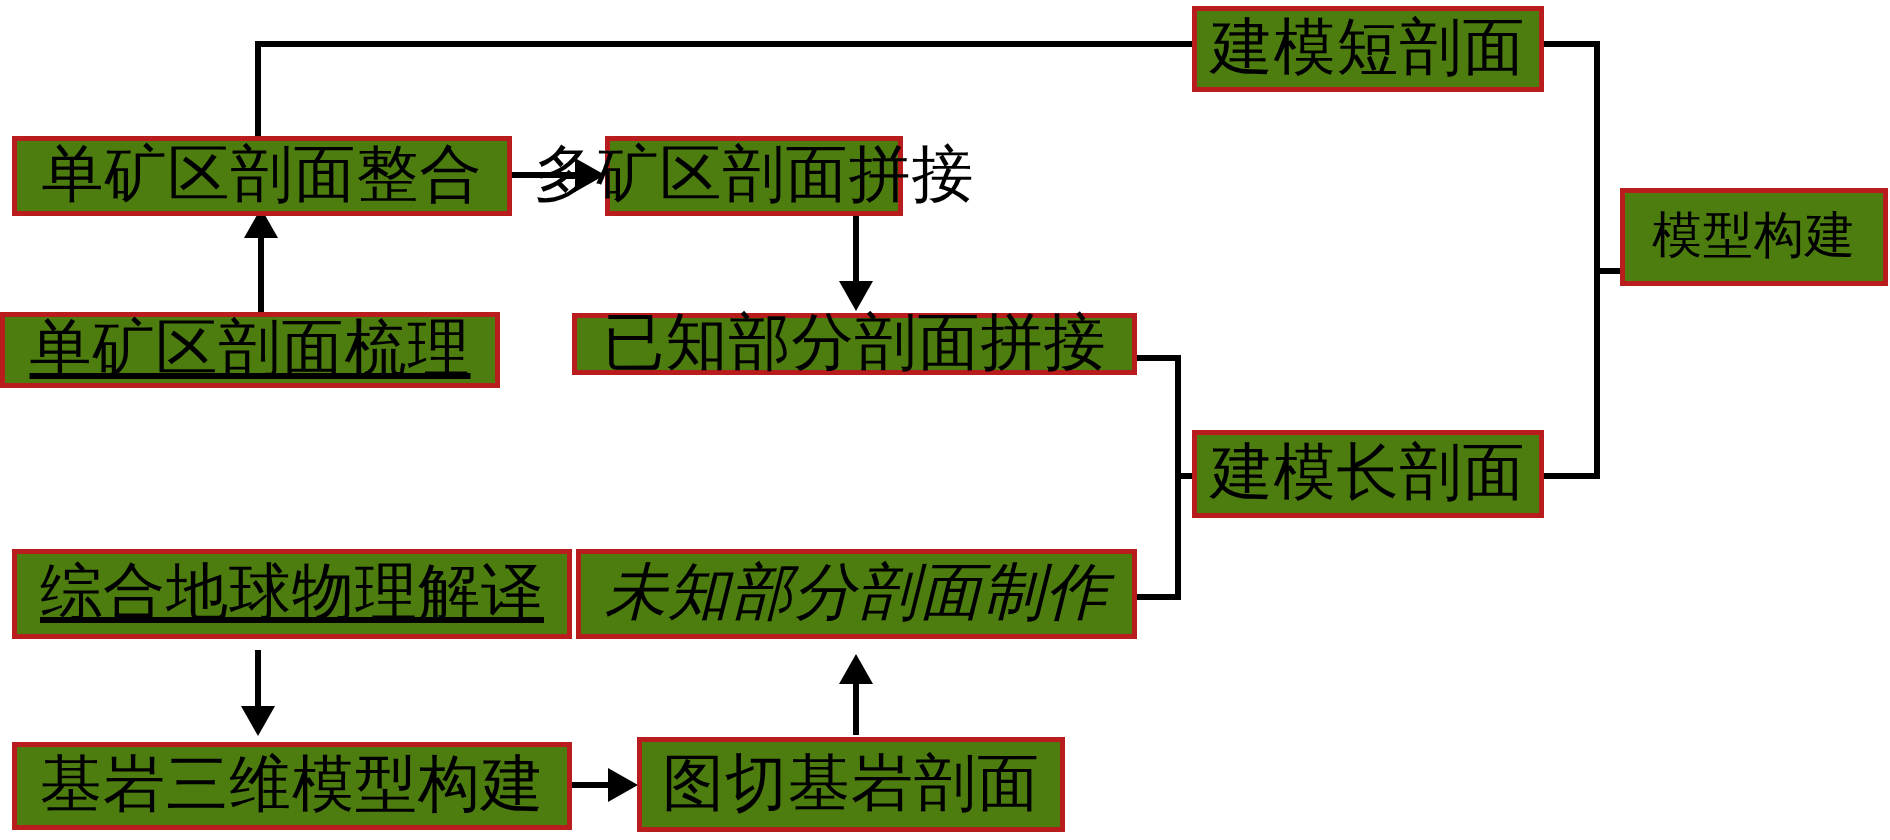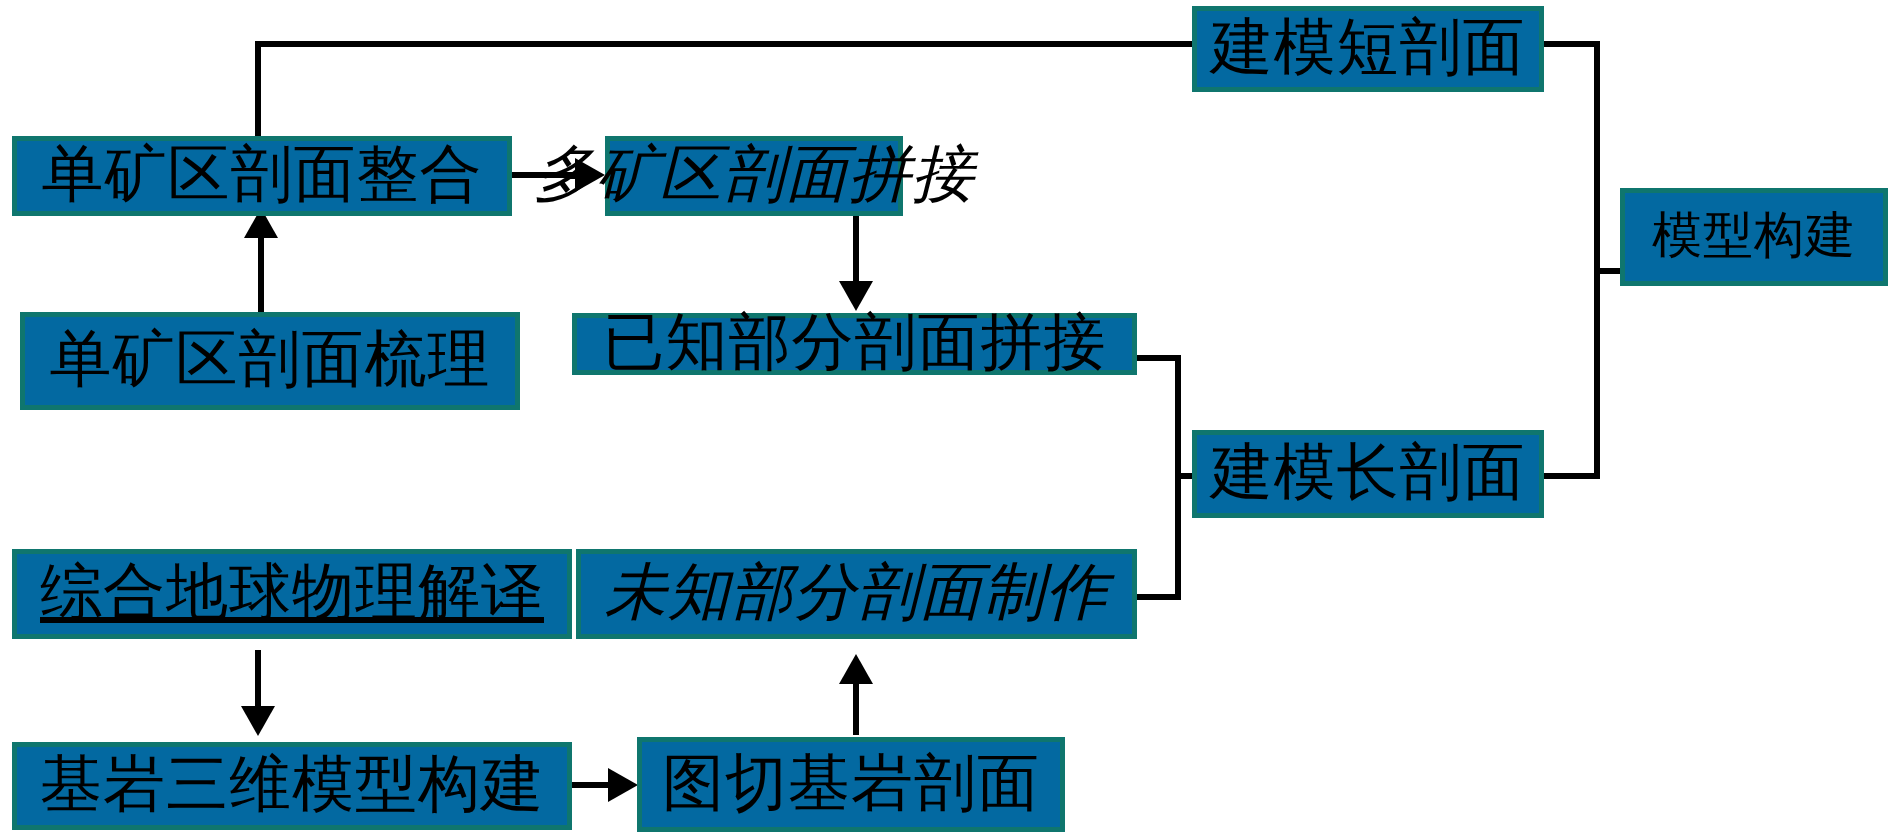--- a/index.html
+++ b/index.html
@@ -8,22 +8,22 @@
   #canvas{
     position:relative;
     width:1890px;
     height:840px;
     background:#ffffff;
     overflow:hidden;
   }
   .node{
     position:absolute;
     box-sizing:border-box;
-    border:5px solid #0f766e;
-    background:#0369a1;
+    border:5px solid #b91c1c;
+    background:#4d7c0f;
     display:flex;
     align-items:center;
     justify-content:center;
     color:#000000;
     line-height:1;
     white-space:nowrap;
     z-index:3;
   }
   .node .label{
     font-size:62px;
@@ -87,25 +87,25 @@
 
   <div class="hline" style="left:1540px; top:41px; width:60px;"></div>
   <div class="hline" style="left:1540px; top:473px; width:60px;"></div>
   <div class="vline" style="left:1594px; top:41px; height:438px;"></div>
   <div class="hline" style="left:1594px; top:268px; width:30px;"></div>
 
   <div class="node" style="left:12px; top:136px; width:500px; height:80px;">
     <span class="label">单矿区剖面整合</span>
   </div>
 
-  <div class="node" style="left:605px; top:136px; width:298px; height:80px;font-style:italic;">
+  <div class="node" style="left:605px; top:136px; width:298px; height:80px;">
     <span class="label">多矿区剖面拼接</span>
   </div>
 
-  <div class="node" style="left:20px; top:312px; width:500px; height:98px;">
+  <div class="node" style="left:0; top:312px; width:500px; height:76px;text-decoration:underline;">
     <span class="label">单矿区剖面梳理</span>
   </div>
 
   <div class="node" style="left:572px; top:313px; width:565px; height:62px;">
     <span class="label">已知部分剖面拼接</span>
   </div>
 
   <div class="node" style="left:12px; top:549px; width:560px; height:90px;text-decoration:underline;">
     <span class="label">综合地球物理解译</span>
   </div>

